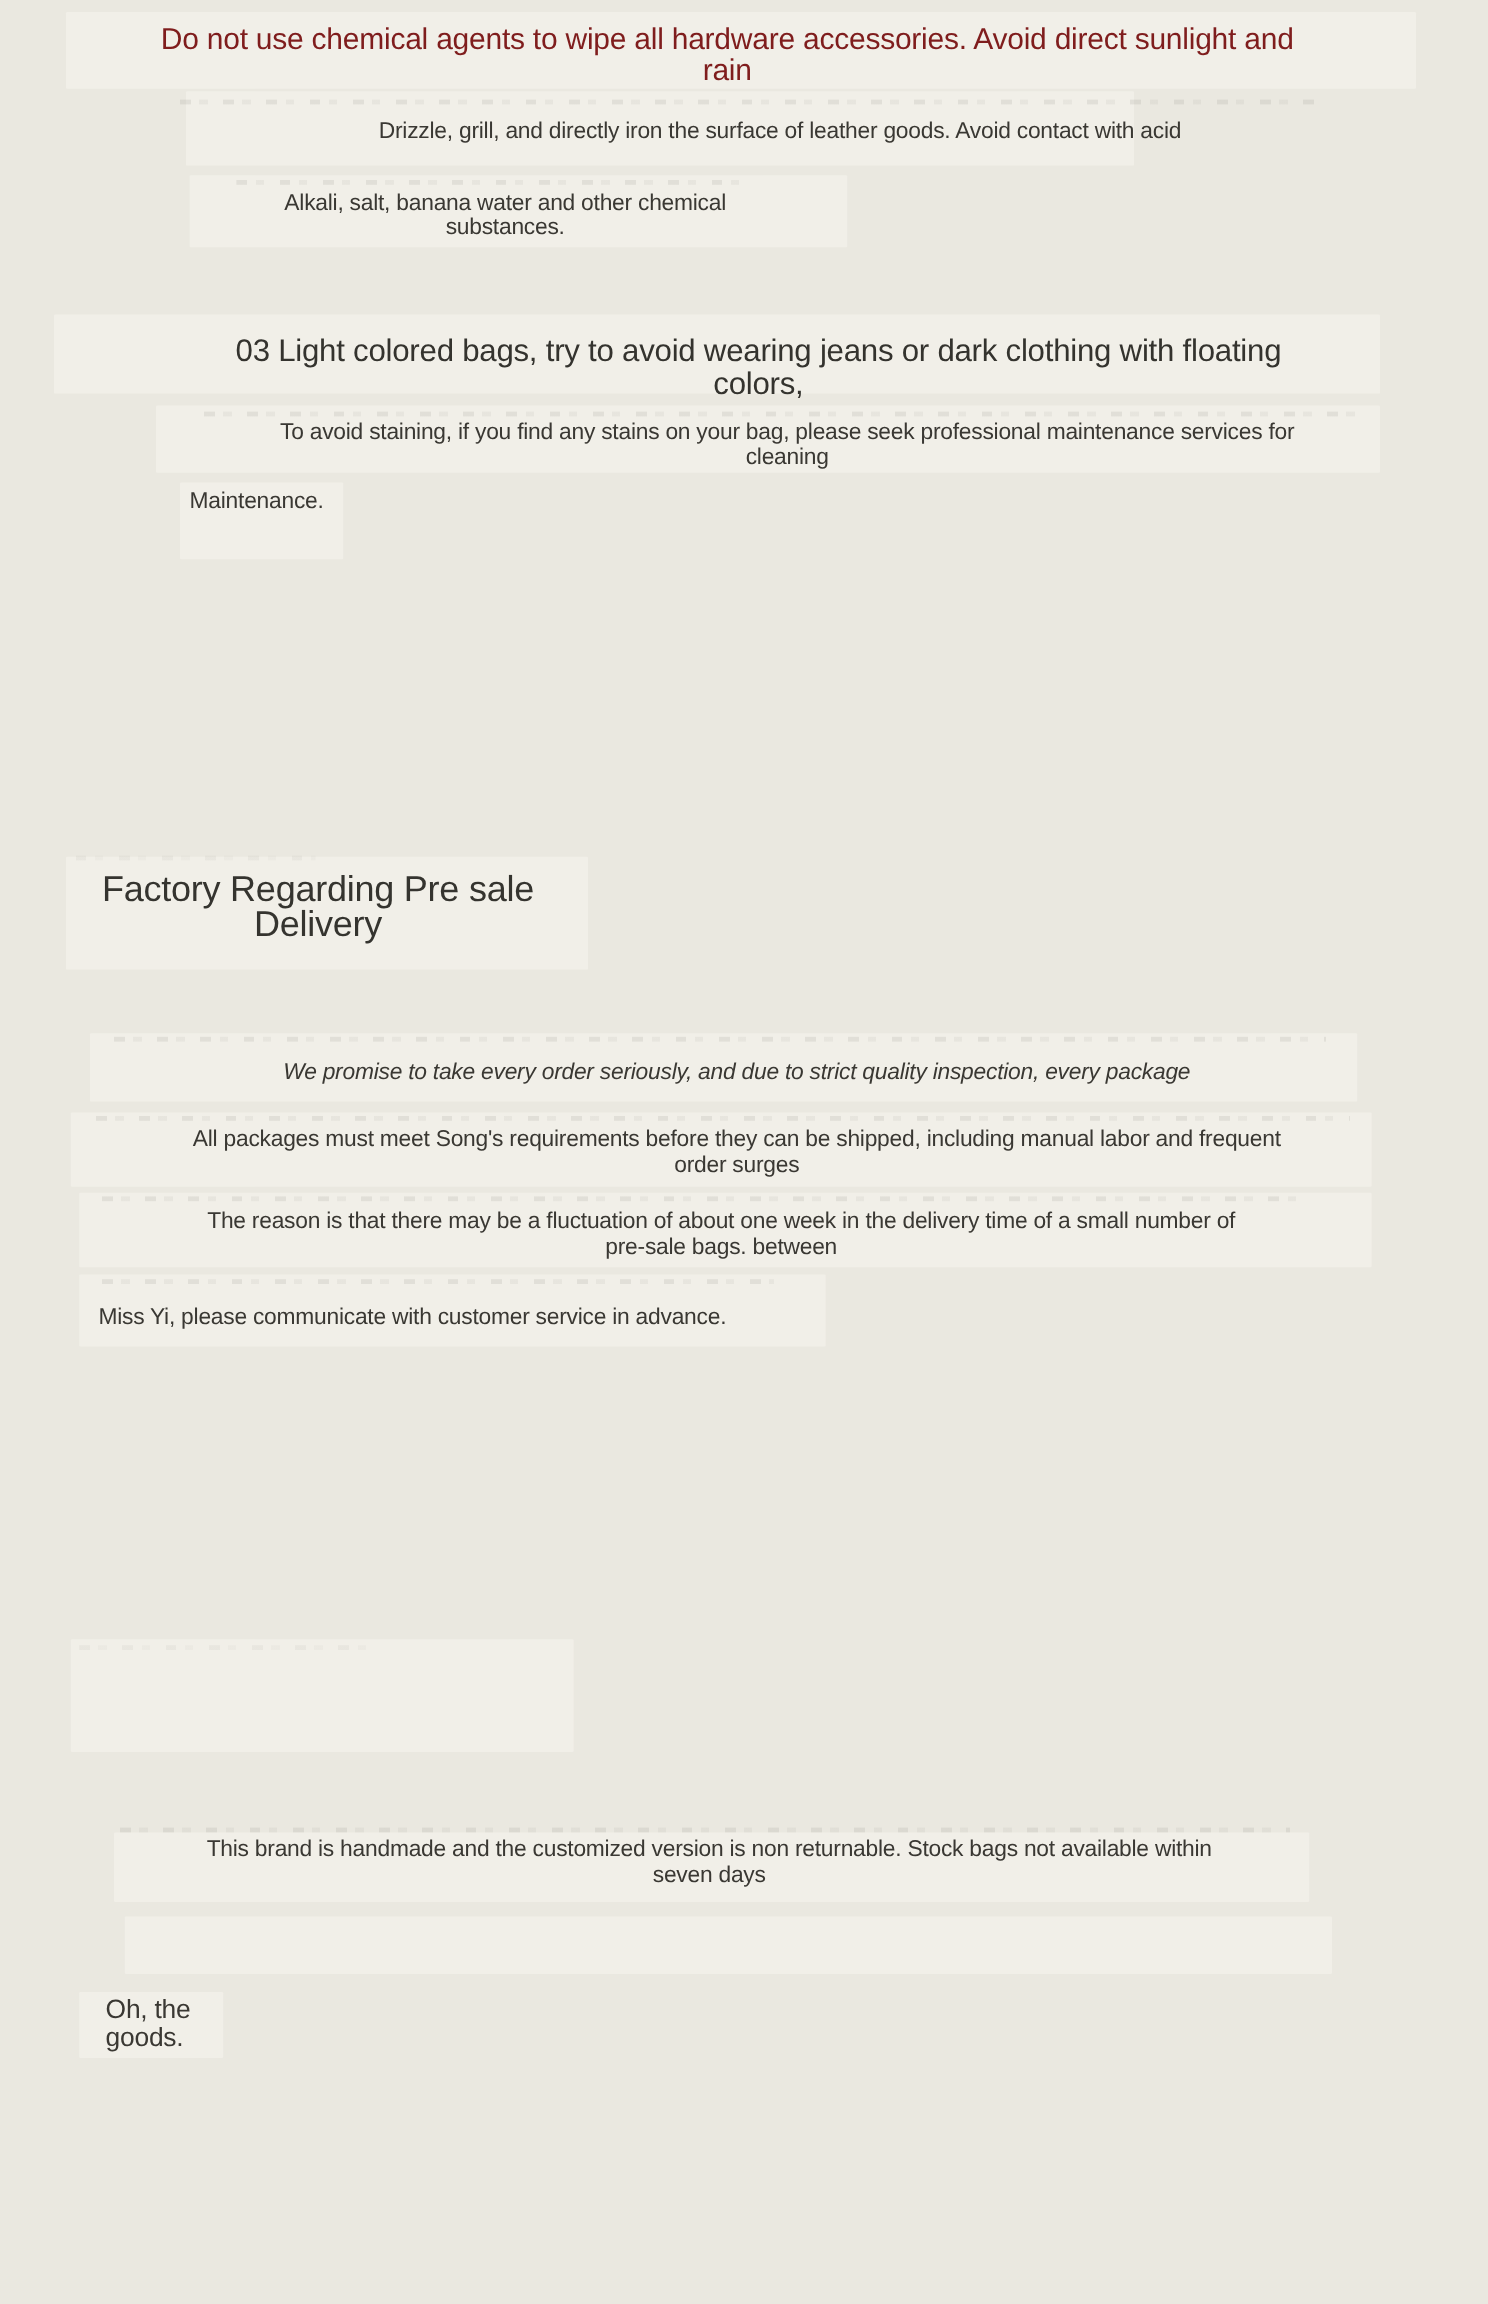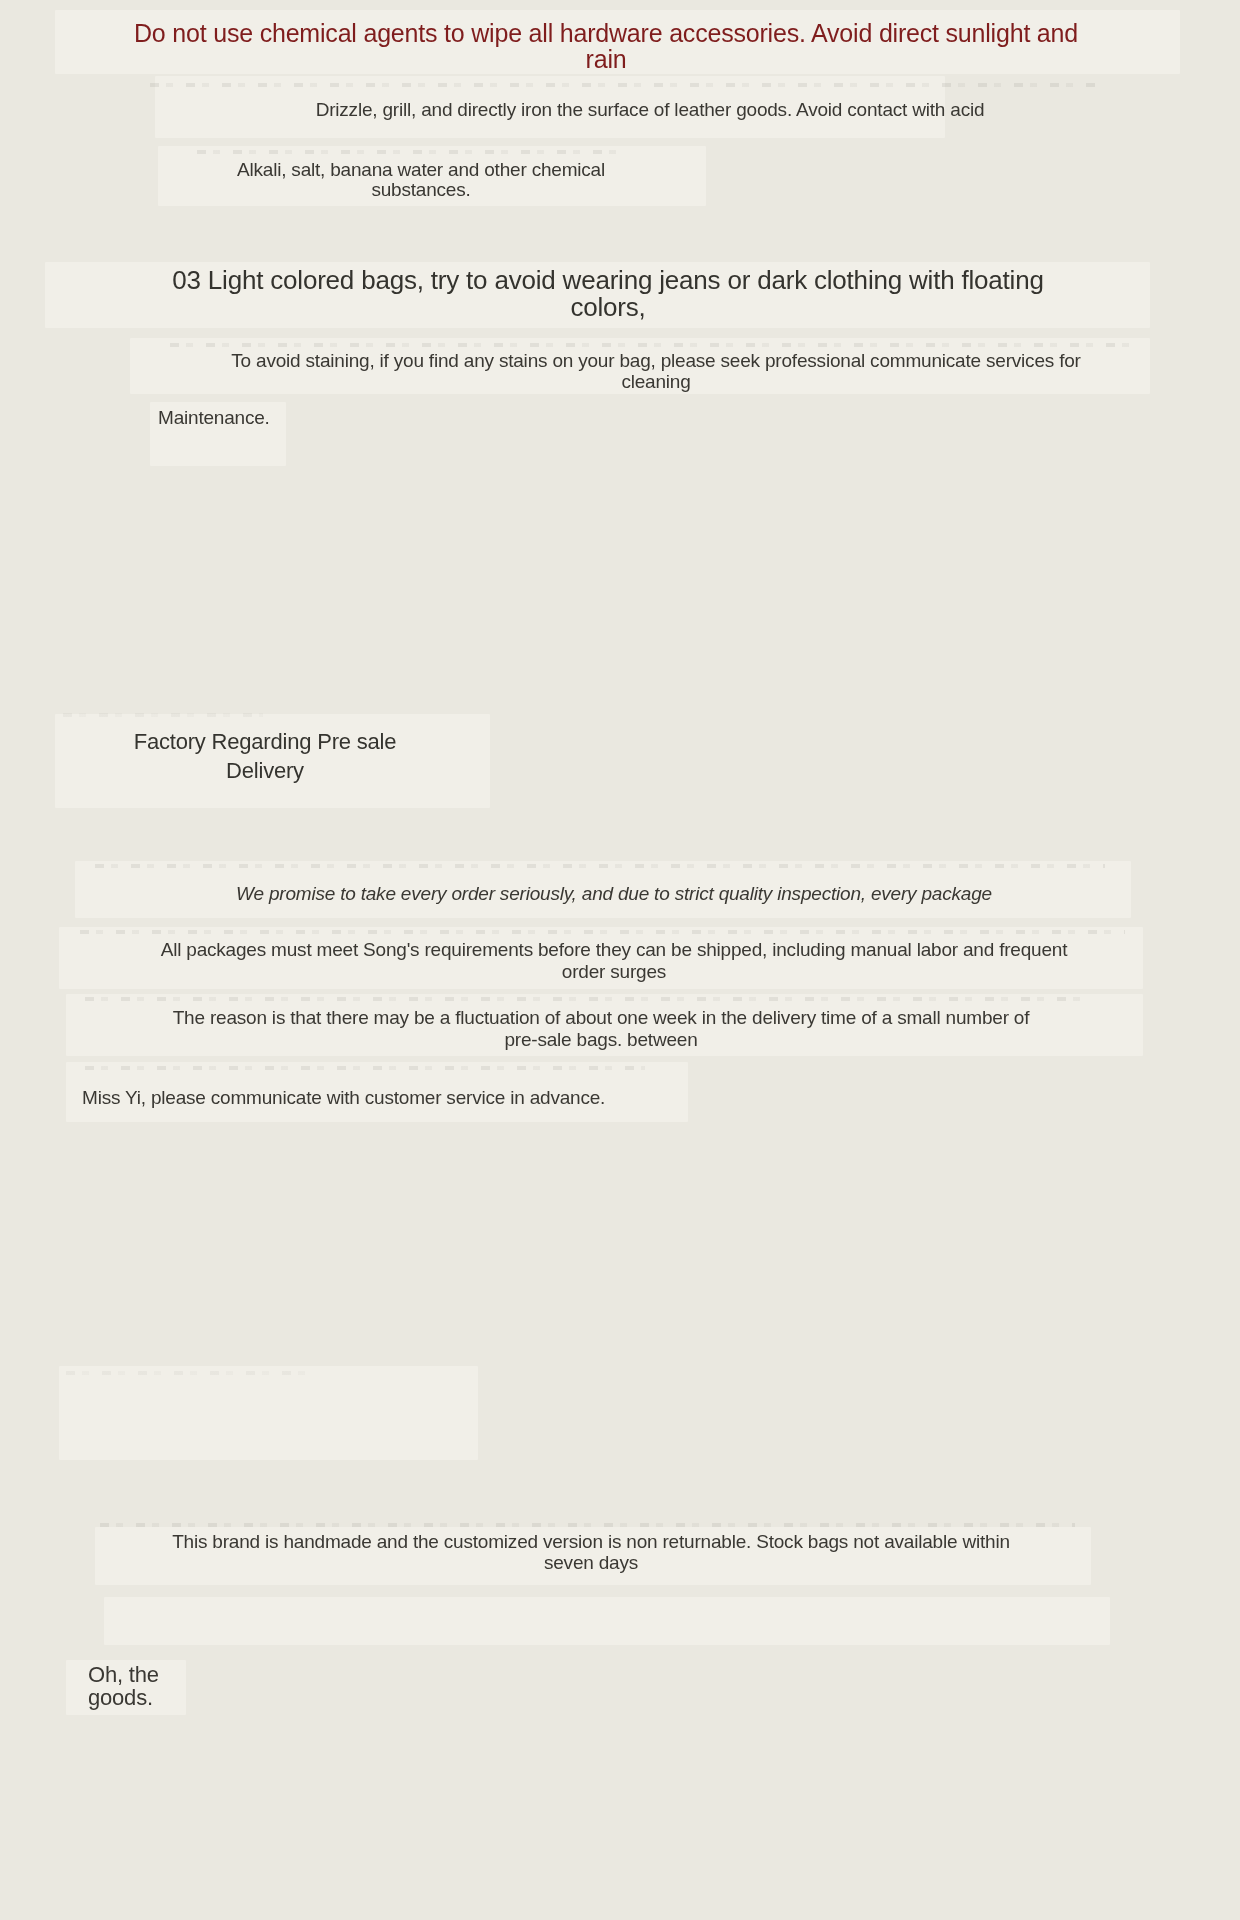--- a/index.html
+++ b/index.html
@@ -29,21 +29,21 @@
   .remnant.faint { opacity:.35; }
   .txt {
     position:absolute;
     white-space:pre-line;
     font-weight:300;
     letter-spacing:-0.2px;
   }
   .center { text-align:center; }
   .h1 { font-size:25px; line-height:26px; color:#7f1d1d; }
   .h2 { font-size:26px; line-height:27px; color:#34332e; }
-  .h3 { font-size:22px; line-height:29px; color:#35342f;text-align:center; }
+  .h3 { font-size:30px; line-height:29px; color:#35342f;text-align:center; }
   .h3b { font-size:29px; line-height:28px; color:#35342f; }
   .body  { font-size:19px; line-height:20px; }
   .body2 { font-size:19px; line-height:21px; }
   .body3 { font-size:19px; line-height:22px; }
   .big   { font-size:22px; line-height:23px; }
 </style>
 </head>
 <body>
 
 <div class="page">
@@ -74,23 +74,23 @@
   <div class="remnant" style="left:85px;top:1066px;width:560px;"></div>
   <div class="remnant faint" style="left:66px;top:1371px;width:240px;"></div>
   <div class="remnant" style="left:100px;top:1523px;width:975px;"></div>
 
   <div class="txt h1 center" style="left:0;top:20px;width:1212px;">Do not use chemical agents to wipe all hardware accessories. Avoid direct sunlight and
 rain</div>
   <div class="txt body center" style="left:250px;top:100px;width:800px;">Drizzle, grill, and directly iron the surface of leather goods. Avoid contact with acid</div>
   <div class="txt body center" style="left:121px;top:160px;width:600px;">Alkali, salt, banana water and other chemical
 substances.</div>
 
-  <div class="txt h2 center" style="left:0;top:267px;width:1216px;">03 Light colored bags, try to avoid wearing jeans or dark clothing with floating
+  <div class="txt h2 center" style="left:0;top:279px;width:1216px;padding-left:24px;">03 Light colored bags, try to avoid wearing jeans or dark clothing with floating
 colors,</div>
-  <div class="txt body2 center" style="left:136px;top:350px;width:1040px;">To avoid staining, if you find any stains on your bag, please seek professional communicate services for
+  <div class="txt body2 center" style="left:136px;top:350px;width:1040px;">To avoid staining, if you find any stains on your bag, please seek professional maintenance services for
 cleaning</div>
   <div class="txt body" style="left:158px;top:408px;">Maintenance.</div>
 
   <div class="txt h3 center" style="left:45px;top:727px;width:440px;">Factory Regarding Pre sale
 Delivery</div>
   <div class="txt body center" style="left:114px;top:884px;width:1000px;font-style:italic;">We promise to take every order seriously, and due to strict quality inspection, every package</div>
   <div class="txt body3 center" style="left:64px;top:939px;width:1100px;">All packages must meet Song's requirements before they can be shipped, including manual labor and frequent
 order surges</div>
   <div class="txt body3 center" style="left:51px;top:1007px;width:1100px;">The reason is that there may be a fluctuation of about one week in the delivery time of a small number of
 pre-sale bags. between</div>

